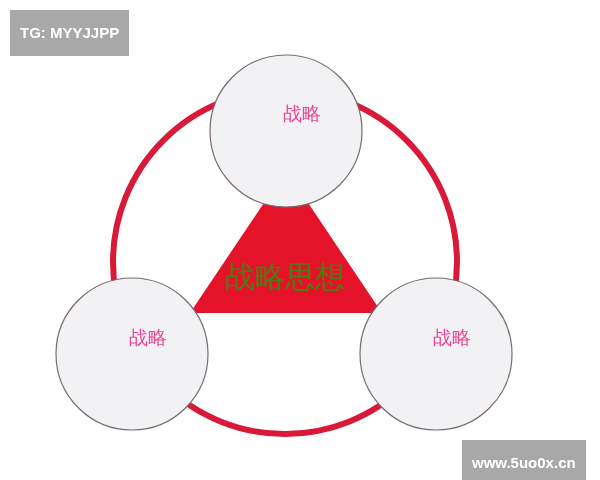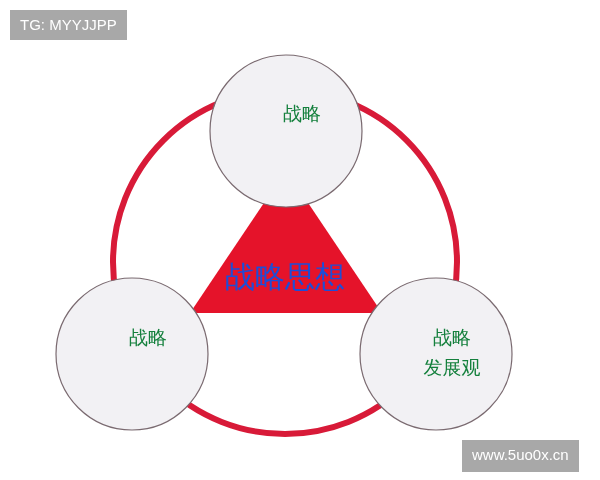--- a/index.html
+++ b/index.html
@@ -4,32 +4,32 @@
   <style>
     html, body { margin: 0; padding: 0; }
     body {
       width: 600px; height: 480px; position: relative; overflow: hidden;
       background: #ffffff;
       font-family: "DejaVu Sans", "Liberation Sans", sans-serif;
     }
     .wm {
       position: absolute; background: #a8a8a8; color: #ffffff;
       font-family: "Liberation Sans", "DejaVu Sans", sans-serif;
-      font-size: 15px; line-height: 30px; padding: 0 10px; white-space: nowrap;
+      font-size: 15px; line-height: 30px; padding: 8px 10px; white-space: nowrap; font-weight: bold;
     }
     #wm-top { left: 10px; top: 10px; height: 30px; }
     #wm-bottom { left: 462px; top: 440px; height: 32px; }
     svg { position: absolute; left: 0; top: 0; }
     .node-label {
       position: absolute; width: 184px; text-align: center;
-      color: #15803d; font-size: 19px; line-height: 30px; font-weight: 500;
+      color: #ec4899; font-size: 19px; line-height: 30px; font-weight: 500;
     }
     .center-label {
       position: absolute; left: 190px; top: 257px; width: 190px; text-align: center;
-      color: #1d4ed8; font-size: 30px; line-height: 40px; font-weight: 500;
+      color: #4d7c0f; font-size: 30px; line-height: 40px; font-weight: 500;
     }
   </style>
 </head>
 <body>
 
 <svg width="600" height="480" viewBox="0 0 600 480">
 
   <circle cx="285" cy="262" r="172" fill="none" stroke="#d81a38" stroke-width="6"></circle>
 
   <polygon points="286,170 190,313 382,313" fill="#e5132a"></polygon>
@@ -49,14 +49,13 @@
 <div class="node-label" style="left:210px; top:98px;">
   <div>战略</div>
 </div>
 
 <div class="node-label" style="left:56px; top:322px;">
   <div>战略</div>
 </div>
 
 <div class="node-label" style="left:360px; top:322px;">
   <div>战略</div>
-  <div>发展观</div>
 </div>
 
 </body></html>

